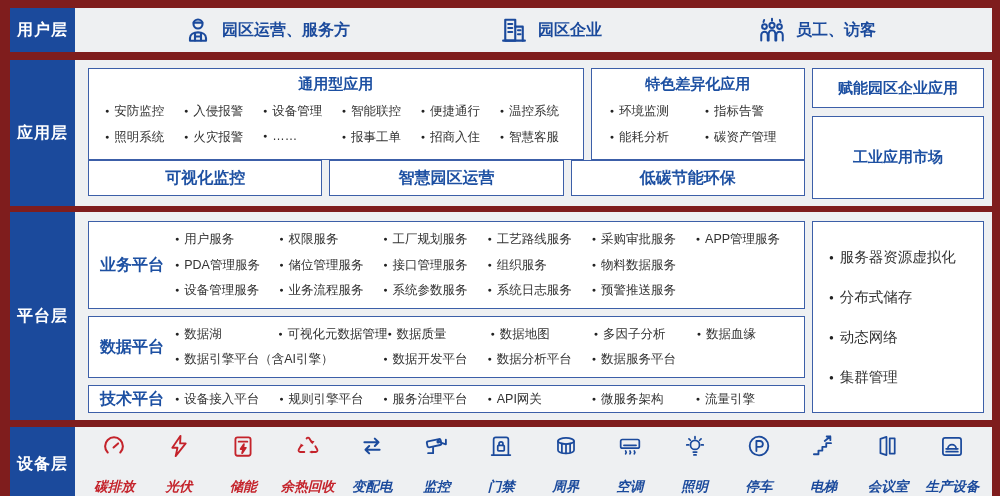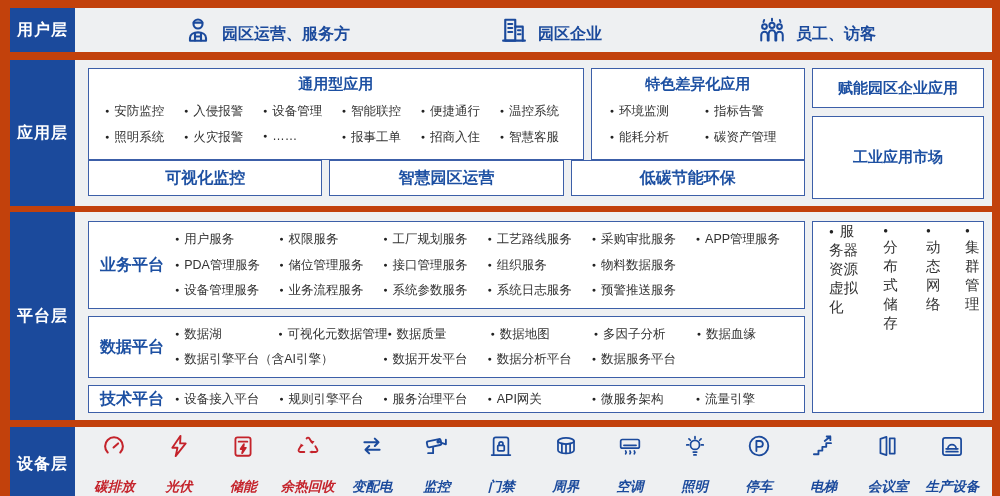--- a/index.html
+++ b/index.html
@@ -1,30 +1,30 @@
 <!DOCTYPE html>
 <html><head>
 <meta charset="utf-8">
 <style>
   html,body{margin:0;padding:0;background:#ffffff;}
-  .page{position:relative;width:1000px;height:496px;background:#c2410c;
+  .page{position:relative;width:1000px;height:496px;background:#7f1d1d;
         font-family:"Liberation Sans","DejaVu Sans",sans-serif;overflow:hidden;}
   .band{position:absolute;left:10px;width:982px;background:#eef0f2;display:flex;}
   .band-user{top:8px;height:44px;}
   .band-app{top:60px;height:146px;}
   .band-platform{top:212px;height:208px;}
   .band-device{top:427px;height:75px;}
   .layer-label{width:65px;flex:0 0 65px;background:#1b4a9c;color:#ffffff;
       display:flex;align-items:center;justify-content:center;
       font-size:16px;font-weight:bold;letter-spacing:1px;}
   .band-content{flex:1;position:relative;}
 
   
   .user-group{position:absolute;top:50%;transform:translateY(-50%);
-      display:flex;align-items:flex-end;gap:9px;color:#1b4a9c;
+      display:flex;align-items:center;gap:9px;color:#1b4a9c;
       font-size:16px;font-weight:bold;}
   .user-group svg{width:30px;height:30px;}
   .ug1{left:108px;} .ug2{left:424px;} .ug3{left:682px;}
 
   
   .wbox{background:#ffffff;border:1.5px solid #3c5fa8;box-sizing:border-box;}
   .boxtitle{color:#1d50a2;font-size:15px;font-weight:bold;text-align:center;}
 
   
   .app-content{display:flex;gap:7px;padding:8px 8px 7px 13px;box-sizing:border-box;height:100%;}
@@ -47,21 +47,21 @@
   .pbox{display:flex;align-items:center;}
   .pbox-business{height:88px;}
   .pbox-data{height:62px;}
   .pbox-tech{flex:1;}
   .pl-label{width:86px;flex:0 0 86px;text-align:center;color:#1d50a2;font-size:16px;font-weight:bold;}
   .pgrid{flex:1;display:flex;flex-direction:column;justify-content:space-evenly;height:100%;padding-right:4px;}
   .prow{display:grid;grid-template-columns:repeat(6,1fr);}
   .span2{grid-column:span 2;}
   .item{font-size:12.5px;color:#333333;white-space:nowrap;}
   .item::before{content:"●";font-size:7px;margin-right:5px;vertical-align:2px;color:#222;}
-  .plat-right{width:172px;flex:0 0 172px;display:flex;flex-direction:row;
+  .plat-right{width:172px;flex:0 0 172px;display:flex;flex-direction:column;
       justify-content:center;gap:21px;padding-left:16px;box-sizing:border-box;}
   .infra-item{font-size:14.5px;color:#333333;}
   .infra-item::before{content:"●";font-size:8px;margin-right:6px;vertical-align:2px;color:#222;}
 
   
   .dev-content{display:flex;align-items:center;justify-content:space-evenly;padding:0 4px;box-sizing:border-box;height:100%;}
   .dev{display:flex;flex-direction:column;align-items:center;gap:19px;min-width:58px;font-style:italic;}
   .dev svg{width:26px;height:26px;}
   .dlabel{font-size:13.5px;font-weight:bold;white-space:nowrap;}
   .red{color:#c4232b;} .blue{color:#1b4a9c;}

